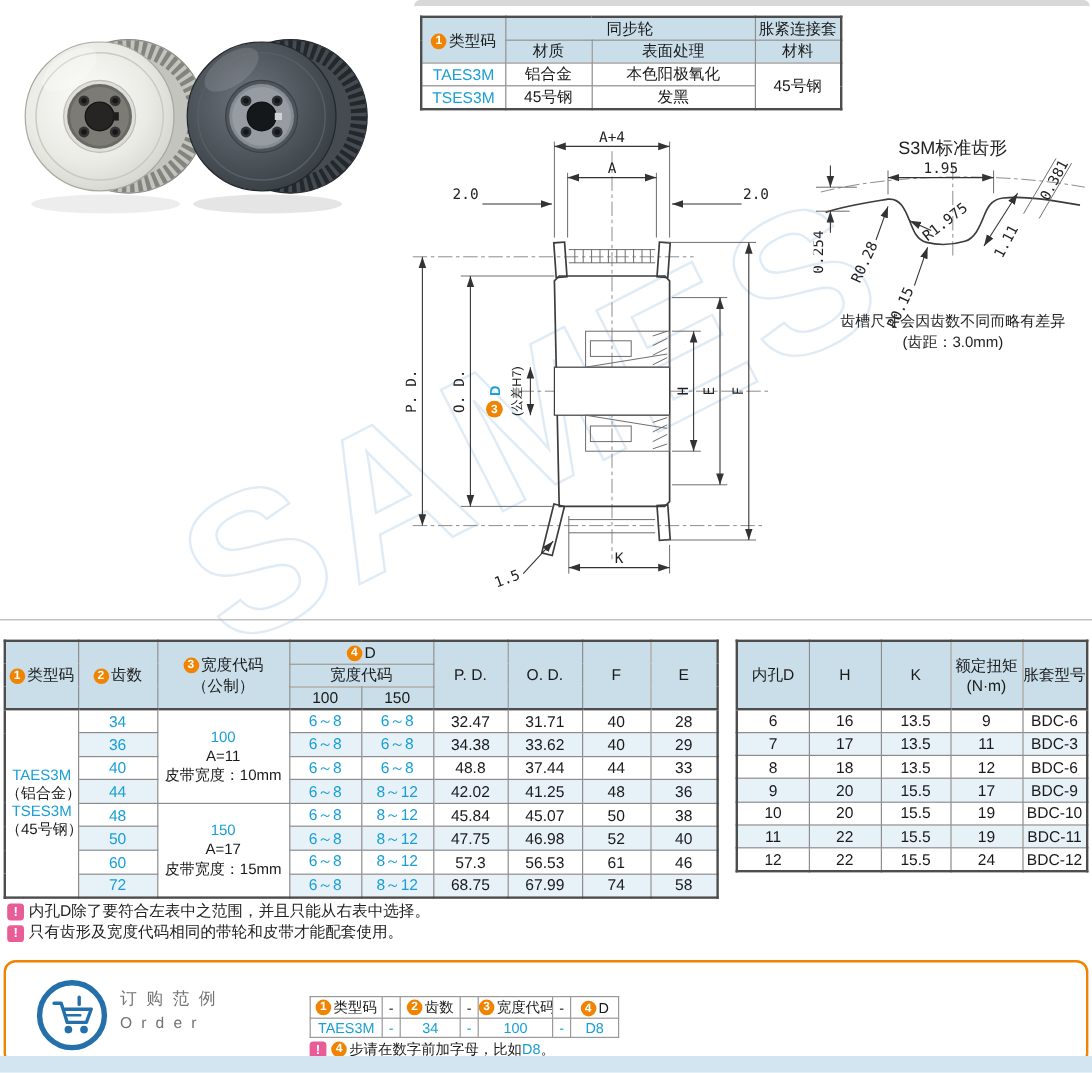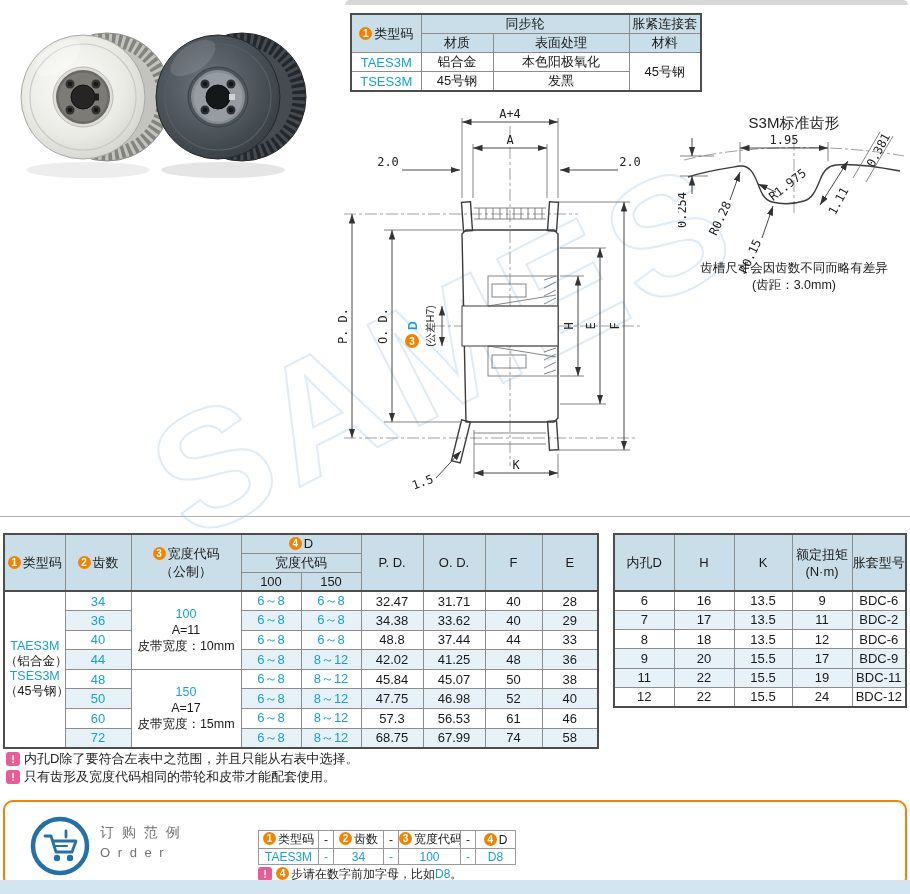--- a/index.html
+++ b/index.html
@@ -389,35 +389,42 @@
         <td>16</td>
         <td>13.5</td>
         <td>9</td>
         <td>BDC-6</td>
       </tr>
   <tr class="alt" style="height:19.3px">
         <td>7</td>
         <td>17</td>
         <td>13.5</td>
         <td>11</td>
-        <td>BDC-2</td>
+        <td>BDC-3</td>
       </tr>
   <tr style="height:19.3px">
         <td>8</td>
         <td>18</td>
         <td>13.5</td>
         <td>12</td>
         <td>BDC-6</td>
       </tr>
   <tr class="alt" style="height:19.3px">
         <td>9</td>
         <td>20</td>
         <td>15.5</td>
         <td>17</td>
         <td>BDC-9</td>
+      </tr>
+  <tr style="height:19.3px">
+        <td>10</td>
+        <td>20</td>
+        <td>15.5</td>
+        <td>19</td>
+        <td>BDC-10</td>
       </tr>
   <tr class="alt" style="height:19.3px">
         <td>11</td>
         <td>22</td>
         <td>15.5</td>
         <td>19</td>
         <td>BDC-11</td>
       </tr>
   <tr style="height:19.3px">
         <td>12</td>

